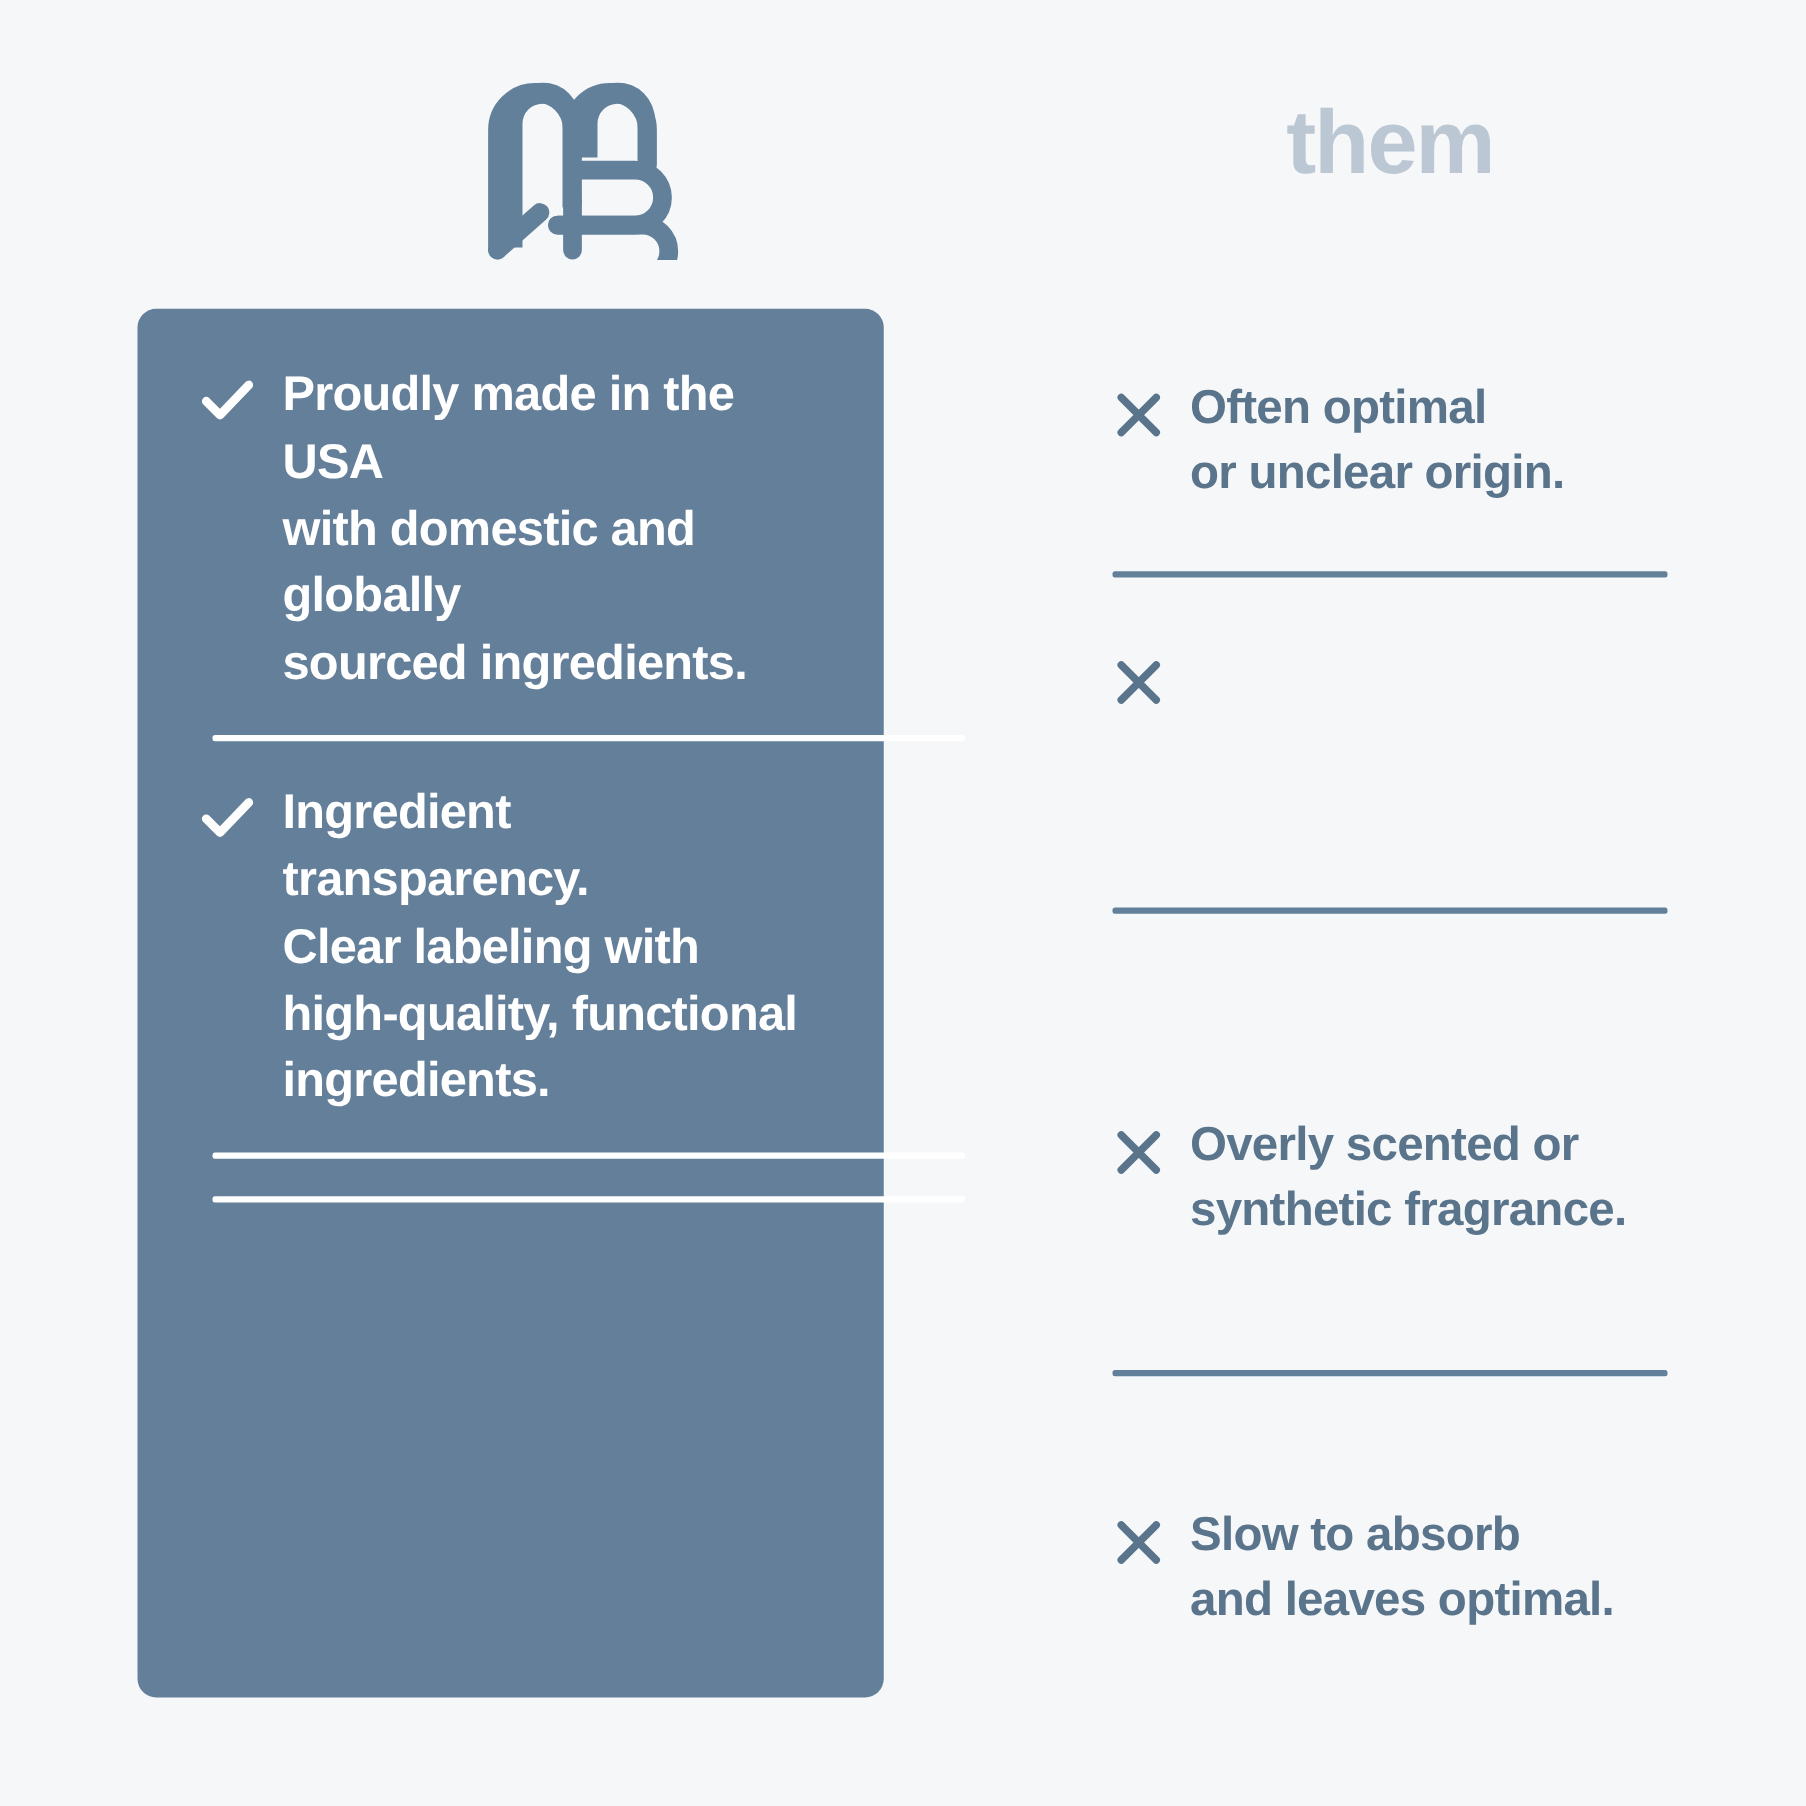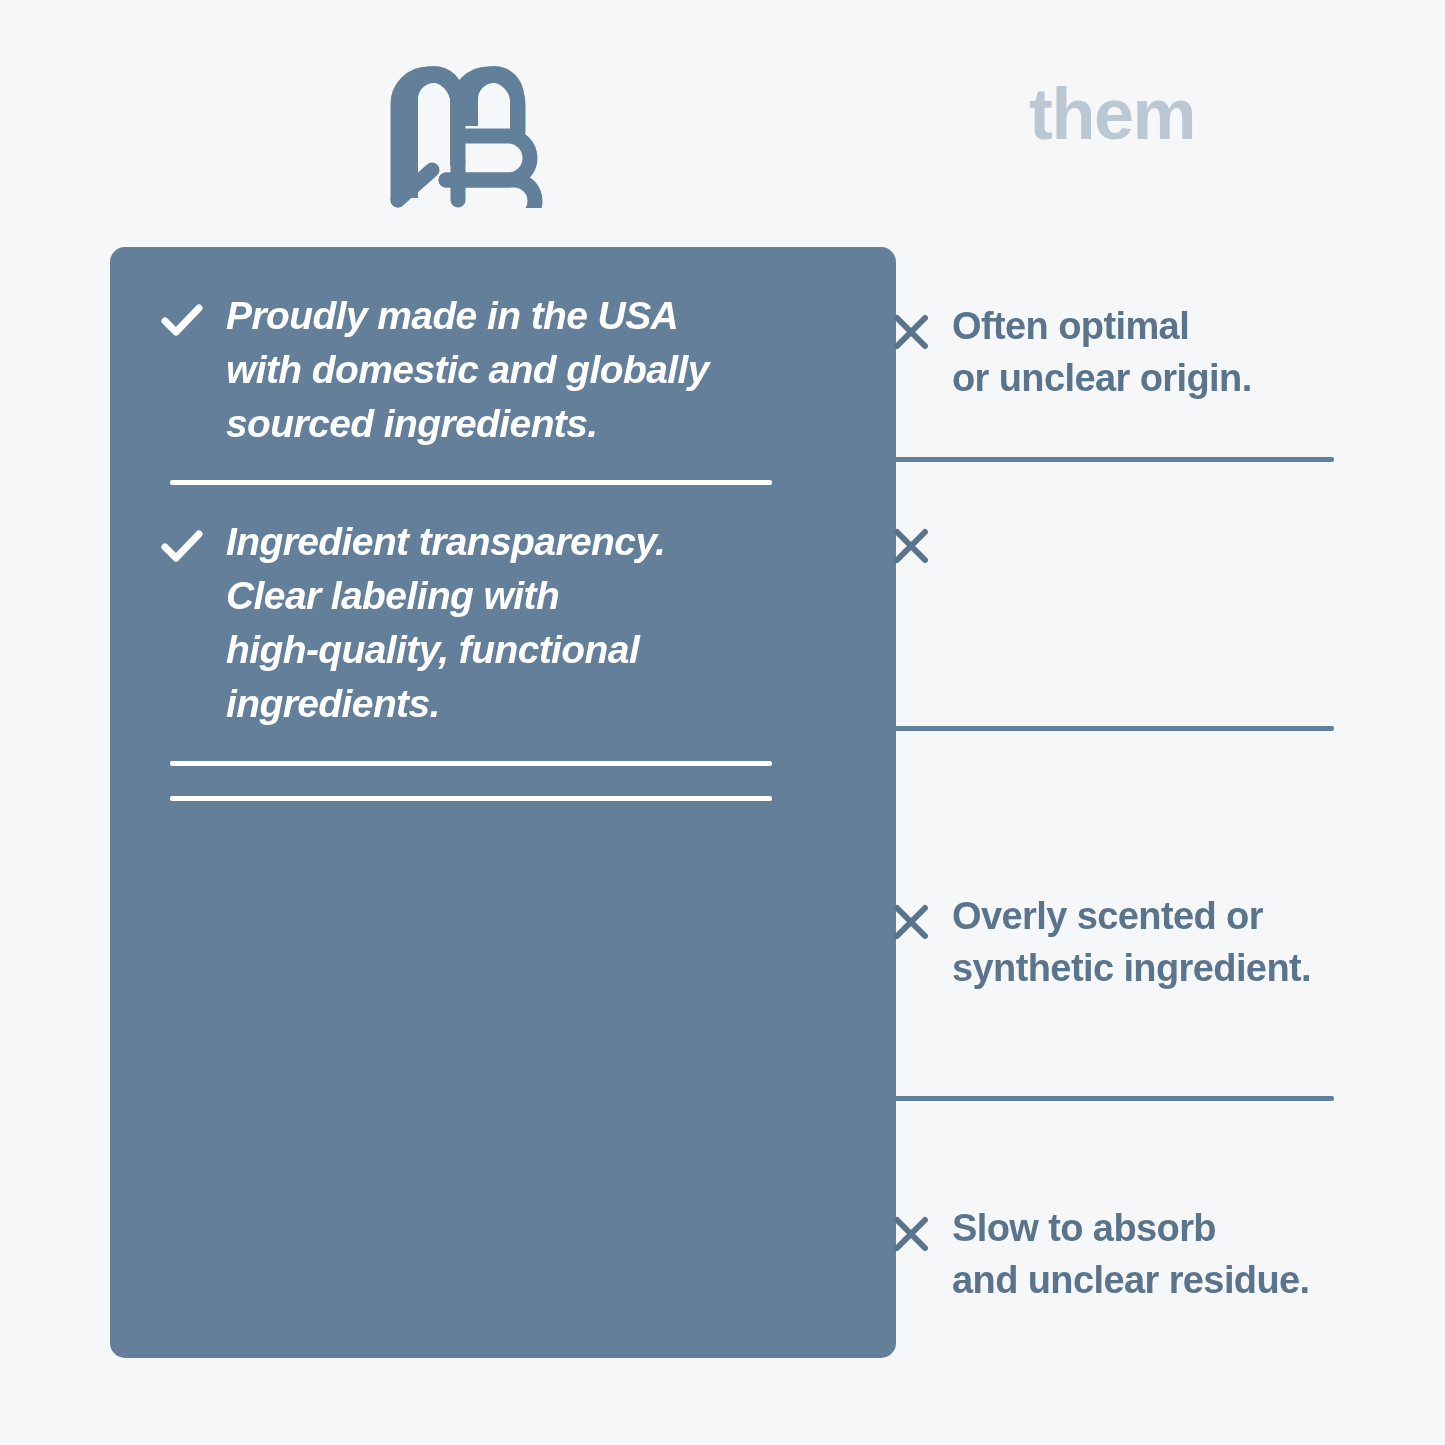--- a/index.html
+++ b/index.html
@@ -58,26 +58,25 @@
     top: 247px;
     left: 0;
     width: 1445px;
   }
 
   
   .brand-card {
     position: absolute;
     left: 110px;
     top: 0;
-    width: 786px;
+    width: 597px;
     height: 1111px;
     background: #647f99;
     border-radius: 15px;
     padding: 42px 52px 0 50px;
-    font-style: italic;
   }
 
   .brand-list {
     list-style: none;
   }
 
   .brand-item {
     display: flex;
     align-items: flex-start;
     gap: 22px;
@@ -256,32 +255,32 @@
       <div class="them-divider"></div>
       <div class="them-gap-4"></div>
 
       <div class="them-item">
         <span class="icon-box">
           <svg viewBox="0 0 42 42" width="42" height="42" aria-hidden="true">
             <path d="M7 7 L35 35 M35 7 L7 35" fill="none" stroke="#5a748c" stroke-width="6" stroke-linecap="round"></path>
           </svg>
         </span>
         <span class="item-text">Overly scented or
-synthetic ingredient.</span>
+synthetic fragrance.</span>
       </div>
 
       <div class="them-gap-5"></div>
       <div class="them-divider"></div>
       <div class="them-gap-6"></div>
 
       <div class="them-item">
         <span class="icon-box">
           <svg viewBox="0 0 42 42" width="42" height="42" aria-hidden="true">
             <path d="M7 7 L35 35 M35 7 L7 35" fill="none" stroke="#5a748c" stroke-width="6" stroke-linecap="round"></path>
           </svg>
         </span>
         <span class="item-text">Slow to absorb
-and unclear residue.</span>
+and leaves optimal.</span>
       </div>
 
     </div>
   </div>
 </div>
 
 </body></html>

